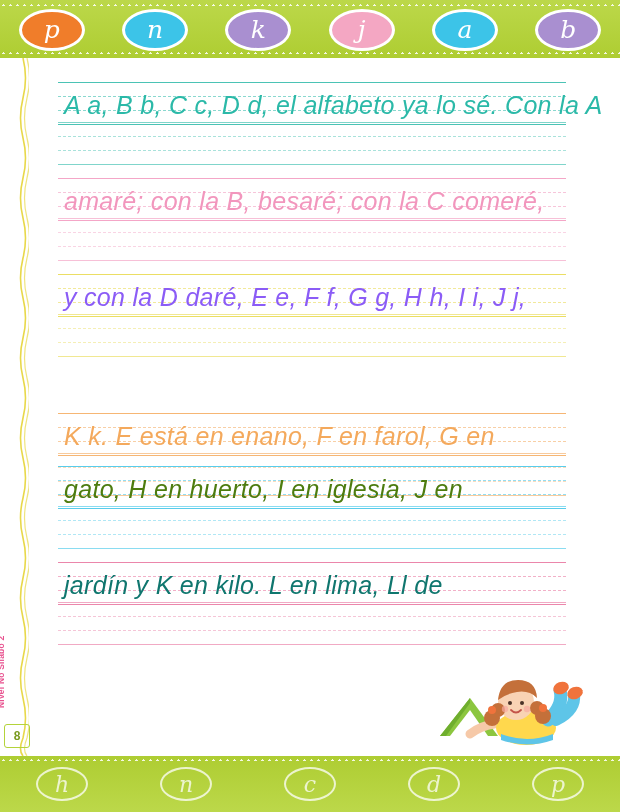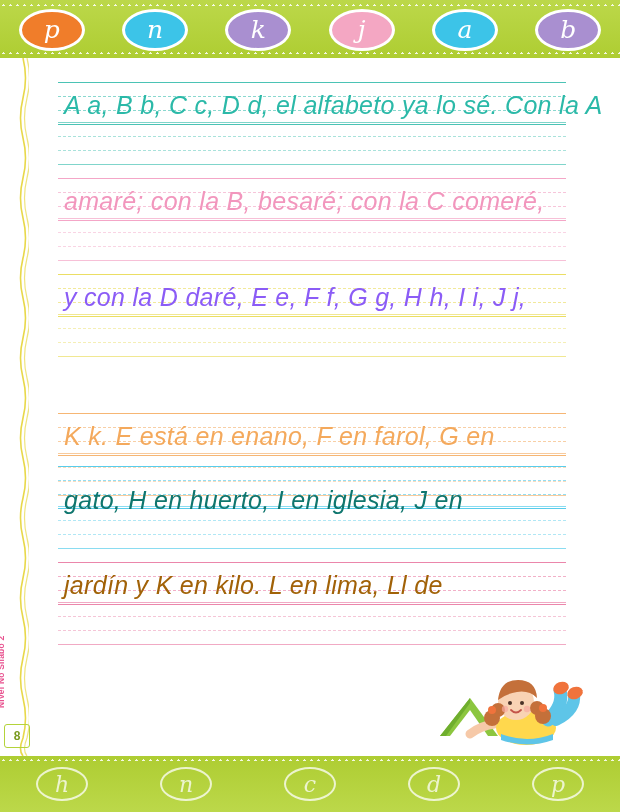--- a/index.html
+++ b/index.html
@@ -318,34 +318,34 @@
       <div class="lines">
         <div class="hline" style="top: 0px; background: rgb(60, 196, 232); opacity: 0.85;"></div>
         <div class="hline dashed" style="top: 14px; border-top-color: rgb(60, 196, 232); opacity: 0.55;"></div>
         <div class="hline dashed" style="top: 28px; border-top-color: rgb(60, 196, 232); opacity: 0.55;"></div>
         <div class="hline" style="top: 42px; background: rgb(60, 196, 232); opacity: 0.85;"></div>
         <div class="hline" style="top: 40px; background: rgb(60, 196, 232); opacity: 0.6;"></div>
         <div class="hline dashed" style="top: 54px; border-top-color: rgb(60, 196, 232); opacity: 0.4;"></div>
         <div class="hline dashed" style="top: 68px; border-top-color: rgb(60, 196, 232); opacity: 0.4;"></div>
         <div class="hline" style="top: 82px; background: rgb(60, 196, 232); opacity: 0.6;"></div>
       </div>
-      <div class="writing" style="color: #0f766e; top: 9px; margin-top: 11px;">gato, H en huerto, I en iglesia, J en</div>
+      <div class="writing" style="color: #4d7c0f; top: 9px;">gato, H en huerto, I en iglesia, J en</div>
     </div>
     <div class="block" style="top: 504px; height: 84px;">
       <div class="lines">
         <div class="hline" style="top: 0px; background: rgb(232, 113, 156); opacity: 0.85;"></div>
         <div class="hline dashed" style="top: 14px; border-top-color: rgb(232, 113, 156); opacity: 0.55;"></div>
         <div class="hline dashed" style="top: 28px; border-top-color: rgb(232, 113, 156); opacity: 0.55;"></div>
         <div class="hline" style="top: 42px; background: rgb(232, 113, 156); opacity: 0.85;"></div>
         <div class="hline" style="top: 40px; background: rgb(232, 113, 156); opacity: 0.6;"></div>
         <div class="hline dashed" style="top: 54px; border-top-color: rgb(232, 113, 156); opacity: 0.4;"></div>
         <div class="hline dashed" style="top: 68px; border-top-color: rgb(232, 113, 156); opacity: 0.4;"></div>
         <div class="hline" style="top: 82px; background: rgb(232, 113, 156); opacity: 0.6;"></div>
       </div>
-      <div class="writing" style="color: #a16207; top: 9px;">jardín y K en kilo. L en lima, Ll de</div>
+      <div class="writing" style="color: #0f766e; top: 9px;">jardín y K en kilo. L en lima, Ll de</div>
     </div>
   </div>
 
 <div class="bottom-bar">
   <div class="bottom-bar-inner"></div>
   <div class="dotline" style="top:3px;"></div>
   <div class="ghost-letters" id="ghost-letters">
       <div class="bottom-bubble">
         <span>h</span>
       </div>

